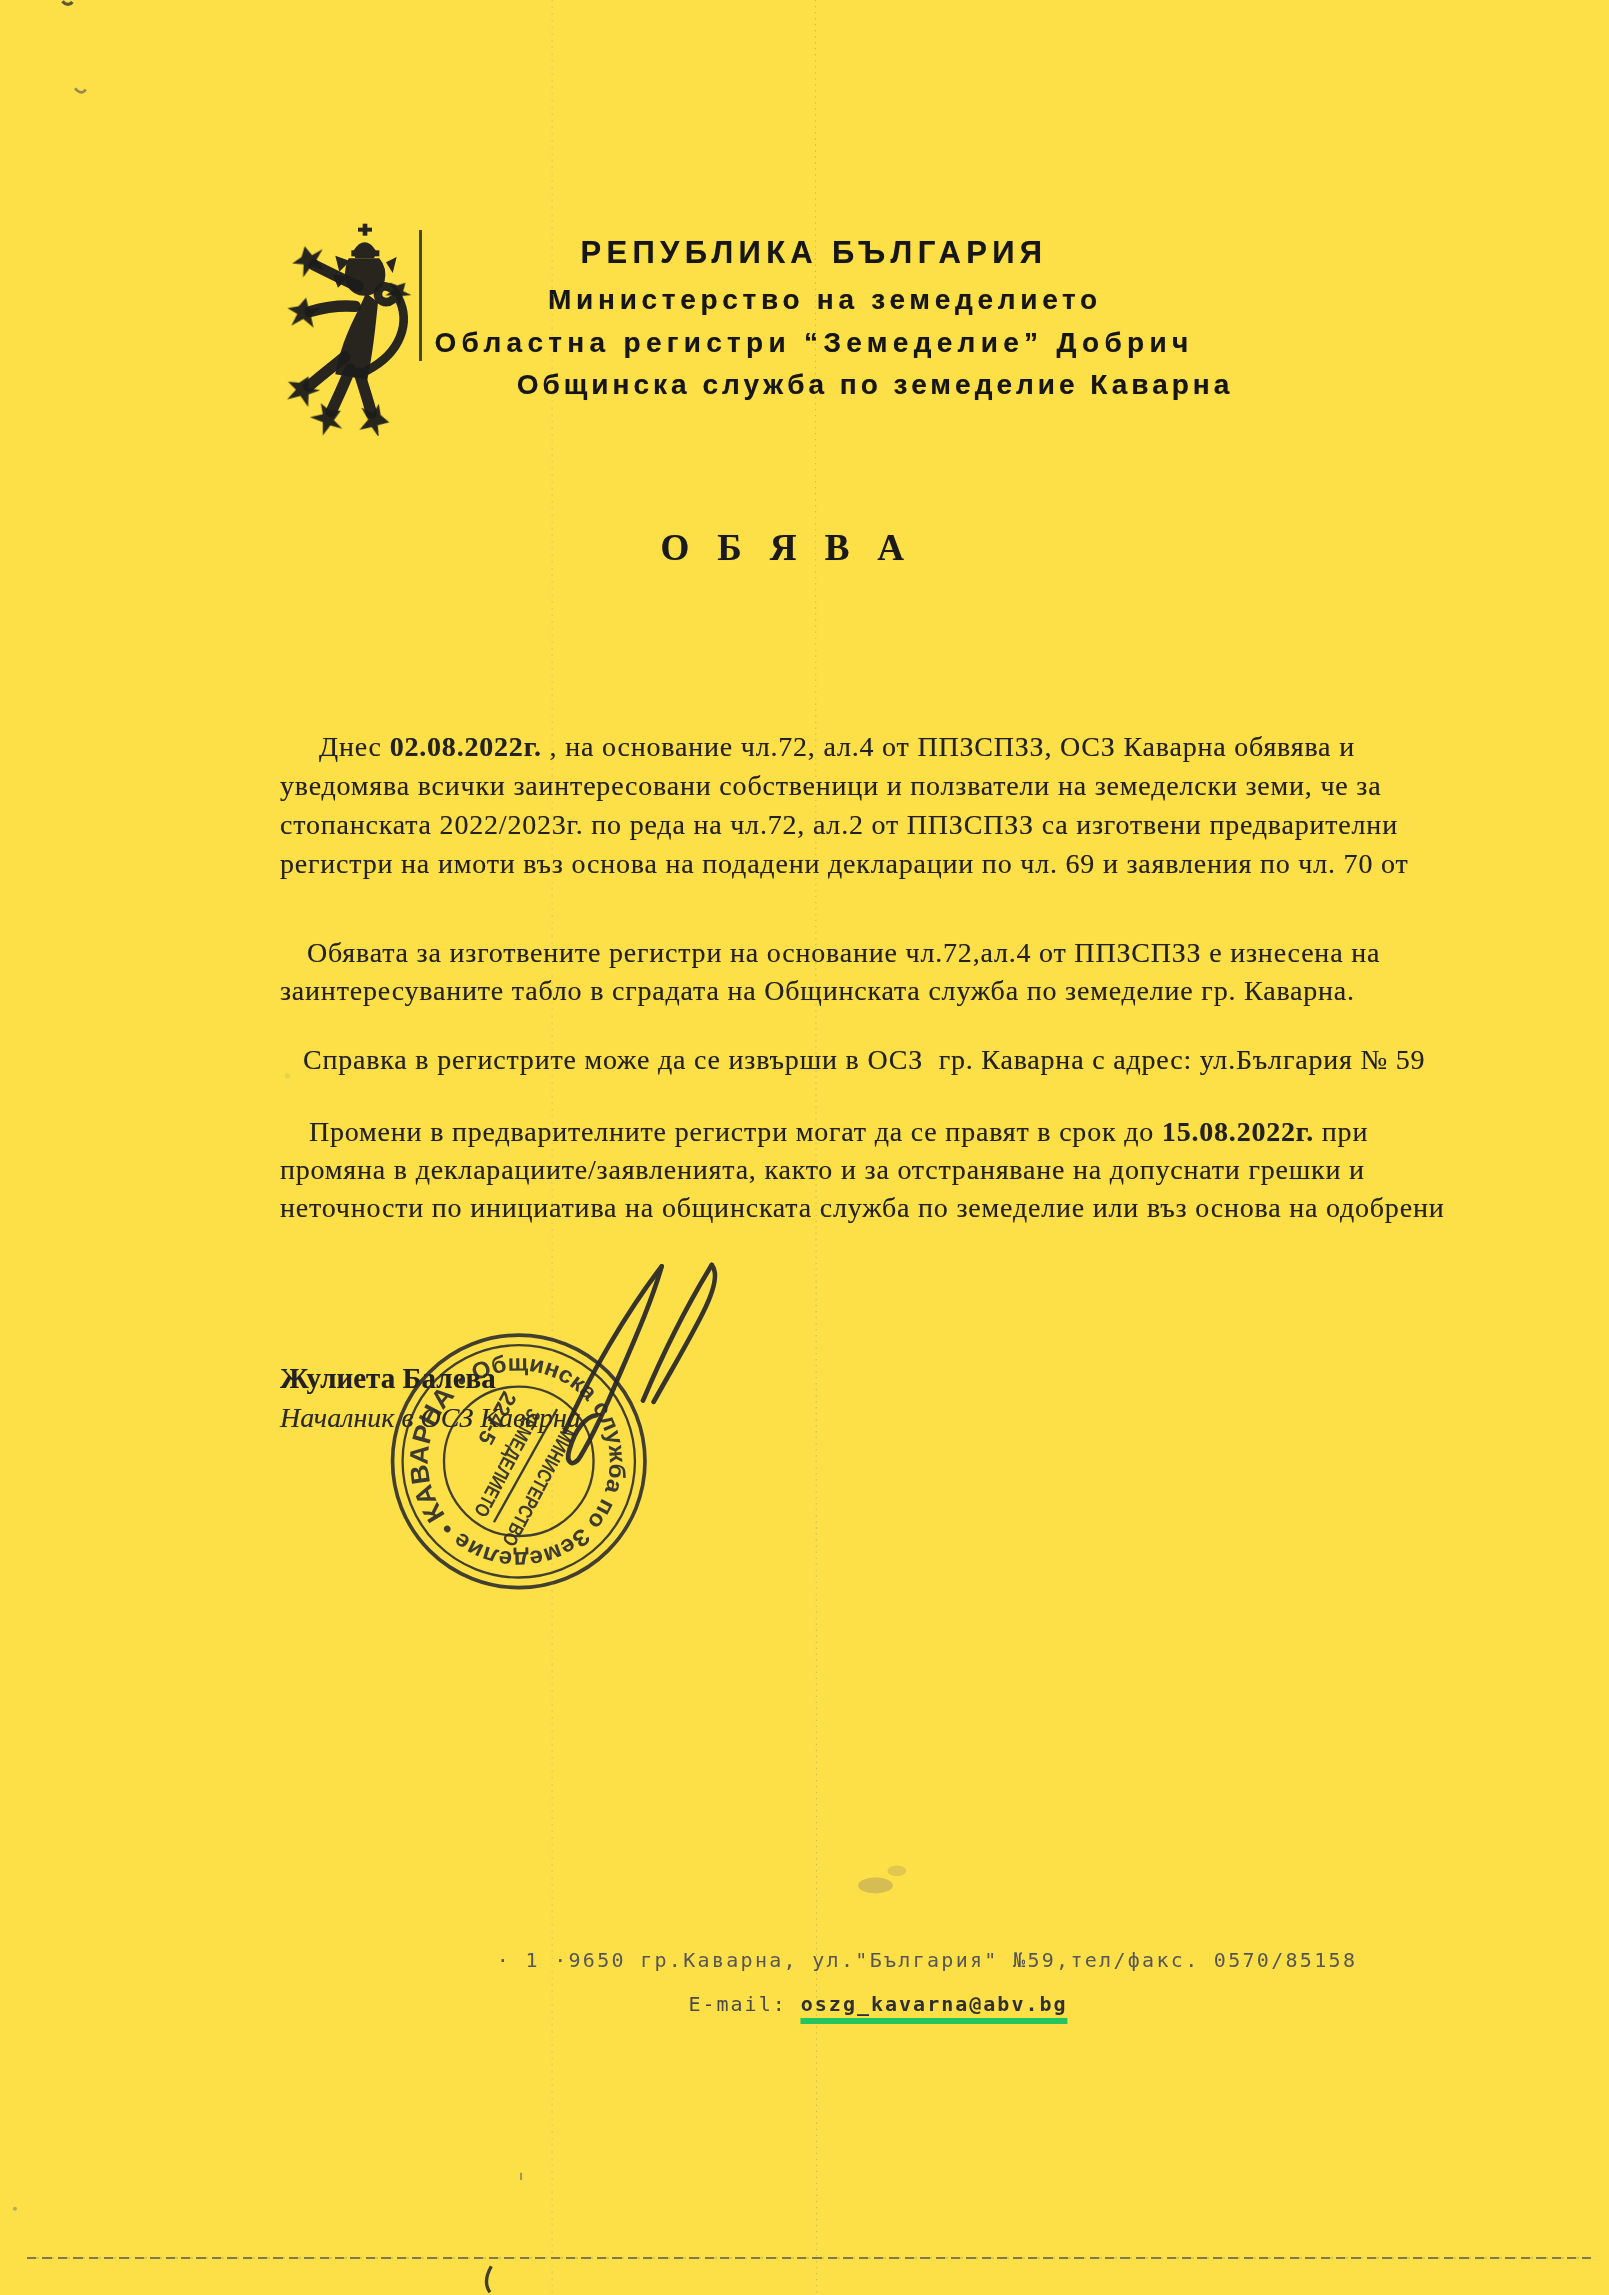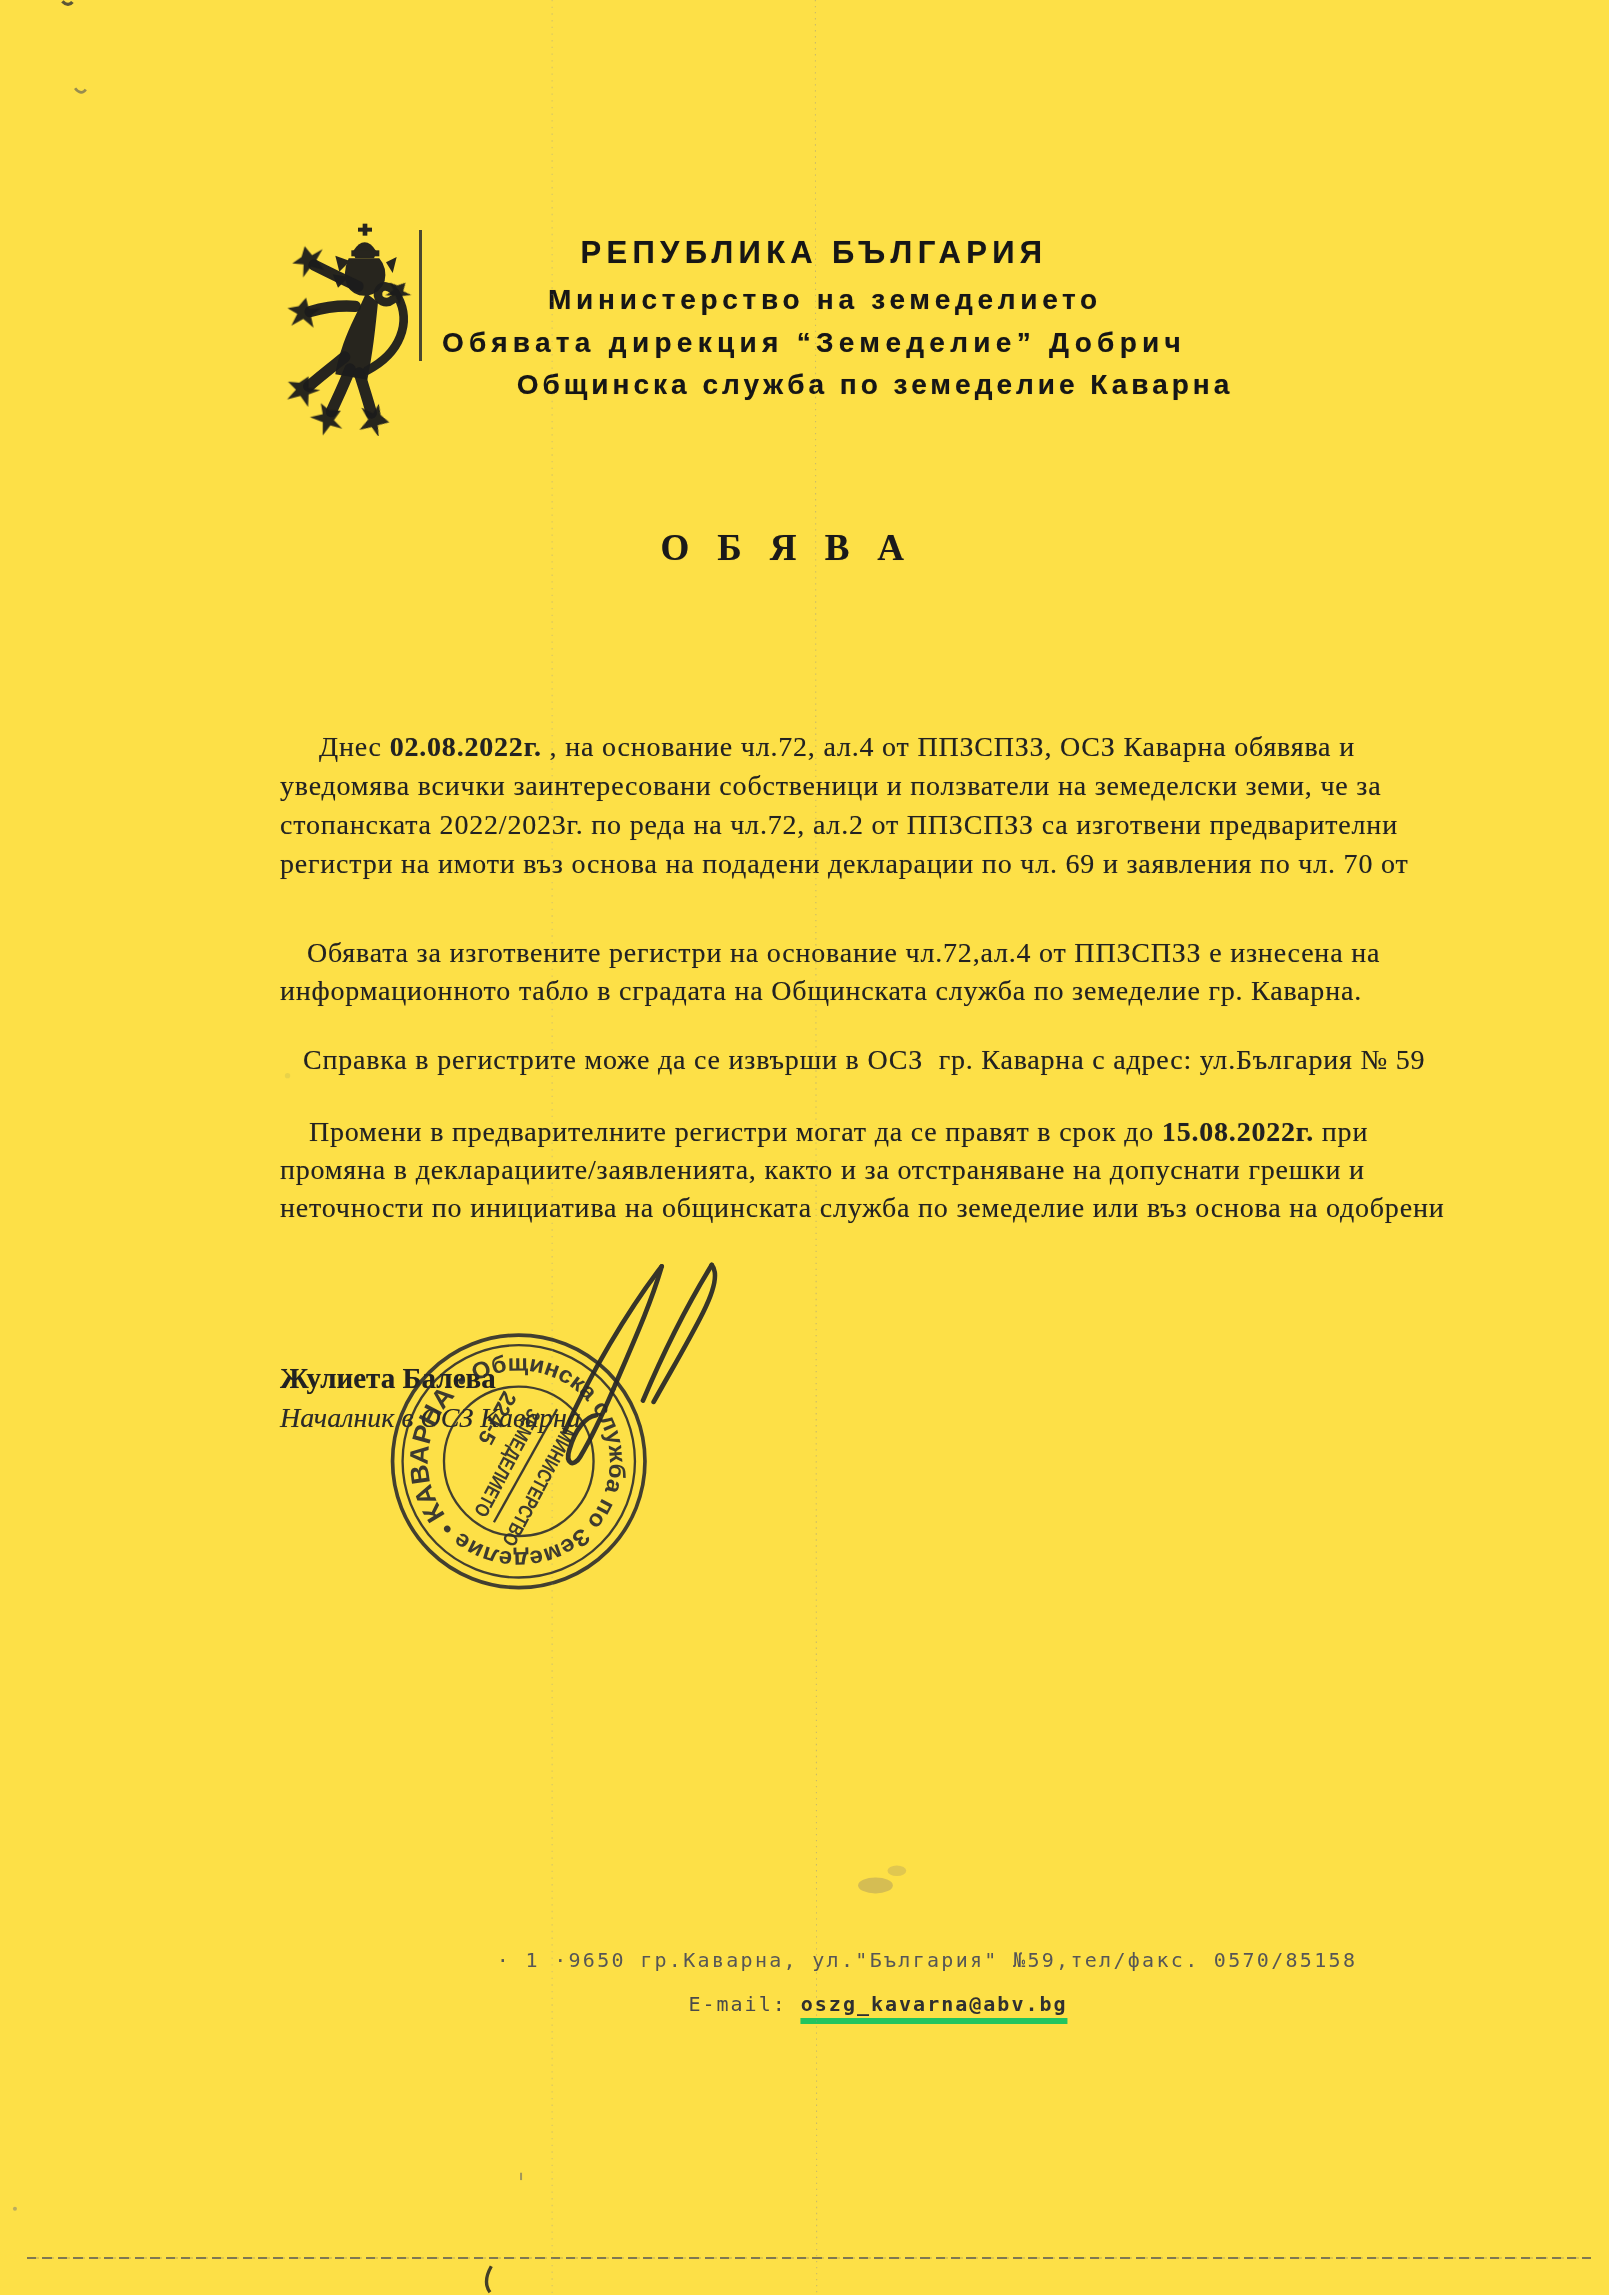--- a/index.html
+++ b/index.html
@@ -111,34 +111,34 @@
       <use href="#paw" transform="translate(54,252) scale(1.45) rotate(25)"></use>
       <use href="#paw" transform="translate(92,294) scale(1.45) rotate(60)"></use>
       <use href="#paw" transform="translate(162,296) scale(1.45) rotate(100)"></use>
       <use href="#paw" transform="translate(198,104) scale(1.1) rotate(40)"></use>
     </g>
   </svg>
 
   <div id="sep"></div>
   <div class="hline" id="h1">РЕПУБЛИКА БЪЛГАРИЯ</div>
   <div class="hline" id="h2">Министерство на земеделието</div>
-  <div class="hline" id="h3">Обявата дирекция “Земеделие” Добрич</div>
+  <div class="hline" id="h3">Областна регистри “Земеделие” Добрич</div>
   <div class="hline" id="h4">Общинска служба по земеделие Каварна</div>
 
   <div id="title">О Б Я В А</div>
 
   <div class="para" id="p1">
       <div class="line" style="padding-left: 39px;">Днес <b>02.08.2022г.</b> , на основание чл.72, ал.4 от ППЗСПЗЗ, ОСЗ Каварна обявява и</div>
       <div class="line">уведомява всички заинтересовани собственици и ползватели на земеделски земи, че за</div>
       <div class="line">стопанската 2022/2023г. по реда на чл.72, ал.2 от ППЗСПЗЗ са изготвени предварителни</div>
       <div class="line">регистри на имоти въз основа на подадени декларации по чл. 69 и заявления по чл. 70 от</div>
     </div>
   <div class="para" id="p2">
       <div class="line" style="padding-left: 27px;">Обявата за изготвените регистри на основание чл.72,ал.4 от ППЗСПЗЗ е изнесена на</div>
-      <div class="line">информационното табло в сградата на Общинската служба по земеделие гр. Каварна.</div>
+      <div class="line">заинтересуваните табло в сградата на Общинската служба по земеделие гр. Каварна.</div>
     </div>
   <div class="para" id="p3">
       <div class="line" style="padding-left: 23px;">Справка в регистрите може да се извърши в ОСЗ  гр. Каварна с адрес: ул.България № 59</div>
     </div>
   <div class="para" id="p4">
       <div class="line" style="padding-left: 29px;">Промени в предварителните регистри могат да се правят в срок до <b>15.08.2022г.</b> при</div>
       <div class="line">промяна в декларациите/заявленията, както и за отстраняване на допуснати грешки и</div>
       <div class="line">неточности по инициатива на общинската служба по земеделие или въз основа на одобрени</div>
     </div>
 

